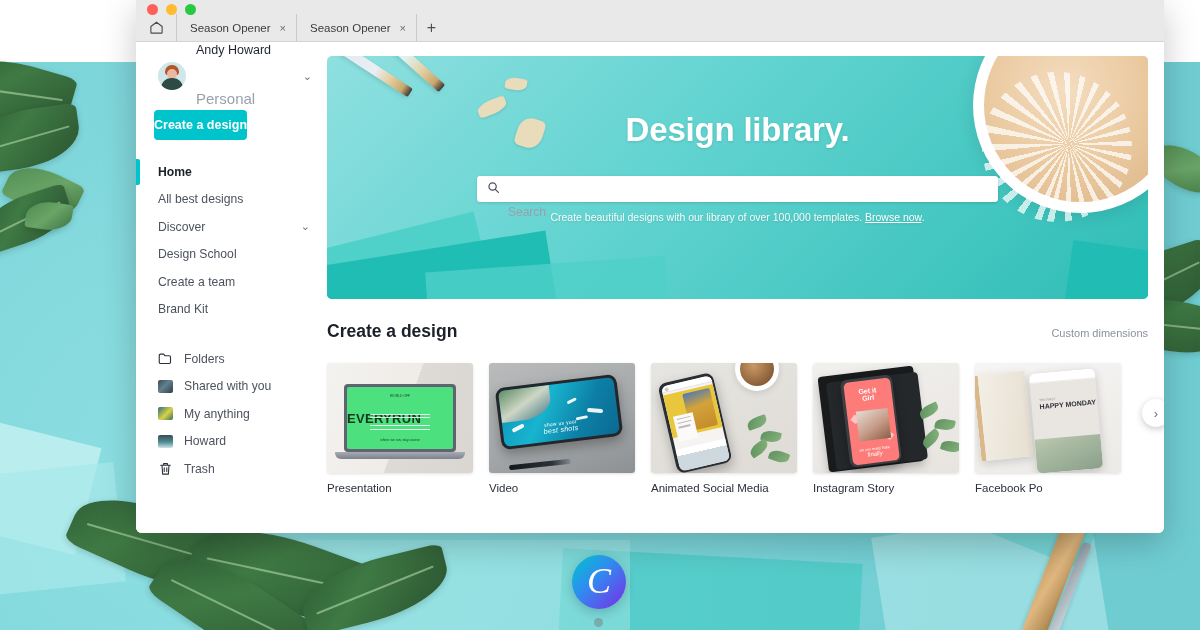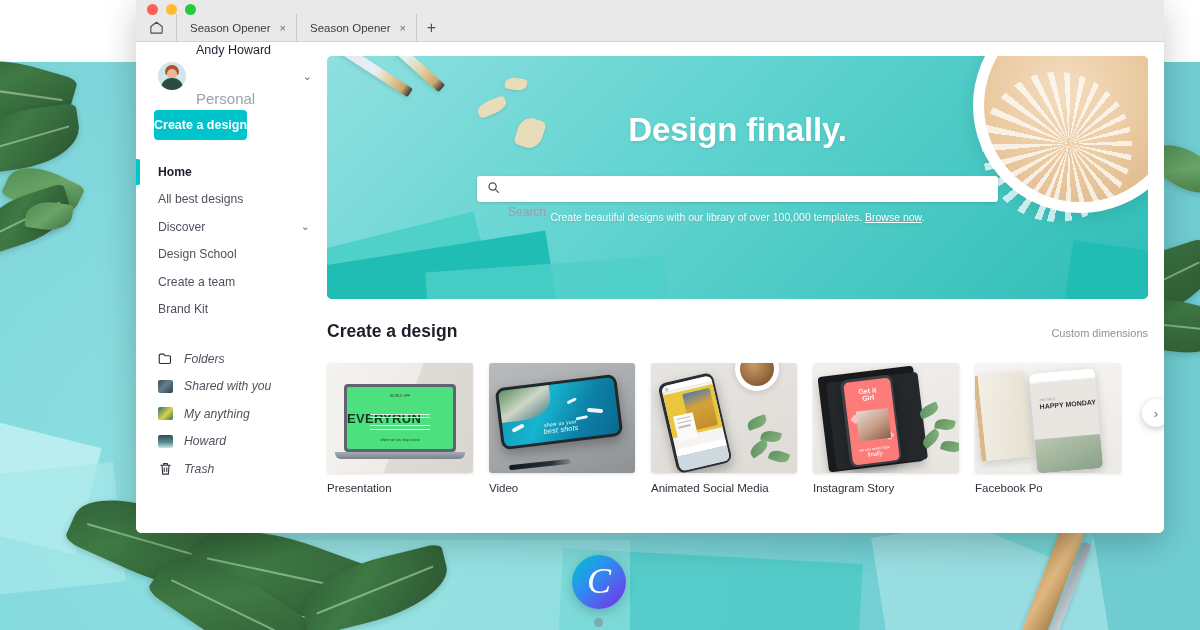--- a/index.html
+++ b/index.html
@@ -152,21 +152,21 @@
     font-size: 12.2px; color: #4c525e;
     cursor: pointer;
   }
   .nav-item.active { color:#1b1f27; font-weight: 700; }
   .nav-item.active::before {
     content:""; position:absolute; left: 0px; top: 1px;
     width: 4px; height: 26px; background:#00c4cc; border-radius: 0 2px 2px 0;
   }
   .nav-item .chev { margin-left:auto; color:#6b7280; font-size: 11px; }
 
-  .nav2 { margin-top: 22px; font-style: italic; }
+  .nav2 { margin-top: 22px; }
   .nav2 .nav-item { padding-left: 22px; gap: 11px; height: 27.5px; }
   .mini {
     width: 15px; height: 14px; flex:0 0 15px;
     display:flex; align-items:center; justify-content:center;
   }
   .thumb { width: 15px; height: 13px; border-radius: 2px; }
   .thumb.shared { background: linear-gradient(135deg,#3a4c56 0%, #63808c 45%, #2f3f48 100%); }
   .thumb.mydesign { background: linear-gradient(135deg,#2e6d74 0%, #d8d24a 55%, #3c6f55 100%); }
   .thumb.uploads { background: linear-gradient(180deg,#3b4b52 0%, #4e8d95 55%, #cfe3e6 100%); }
 
@@ -612,21 +612,21 @@
           <div class="shaving" style="left:178px; top:22px; width:22px; height:12px; transform:rotate(8deg);"></div>
 
           <div class="latte"></div>
           <div class="latte-art"></div>
 
           <div class="hero-paper lite" style="left:-20px; top:176px; width:180px; height:90px; transform:rotate(-14deg);"></div>
           <div class="hero-paper" style="left:-4px; top:192px; width:230px; height:80px; transform:rotate(-9deg);"></div>
           <div class="hero-paper lite" style="left:100px; top:208px; width:240px; height:60px; transform:rotate(-4deg); opacity:.8;"></div>
           <div class="hero-paper" style="right:-10px; top:190px; width:90px; height:70px; transform:rotate(8deg); opacity:.9;"></div>
 
-          <h1 class="hero-title">Design finally.</h1>
+          <h1 class="hero-title">Design library.</h1>
 
           <div class="searchbox">
             <span>
               <svg width="13" height="13" viewBox="0 0 20 20" fill="none" stroke="#4b5160" stroke-width="1.9" stroke-linecap="round">
                 <circle cx="8.6" cy="8.6" r="5.6"></circle>
                   <path d="M12.8 12.8 17.5 17.5"></path>
               </svg>
             </span>
             <input type="text" value="" placeholder="Search" style="">
           </div>

